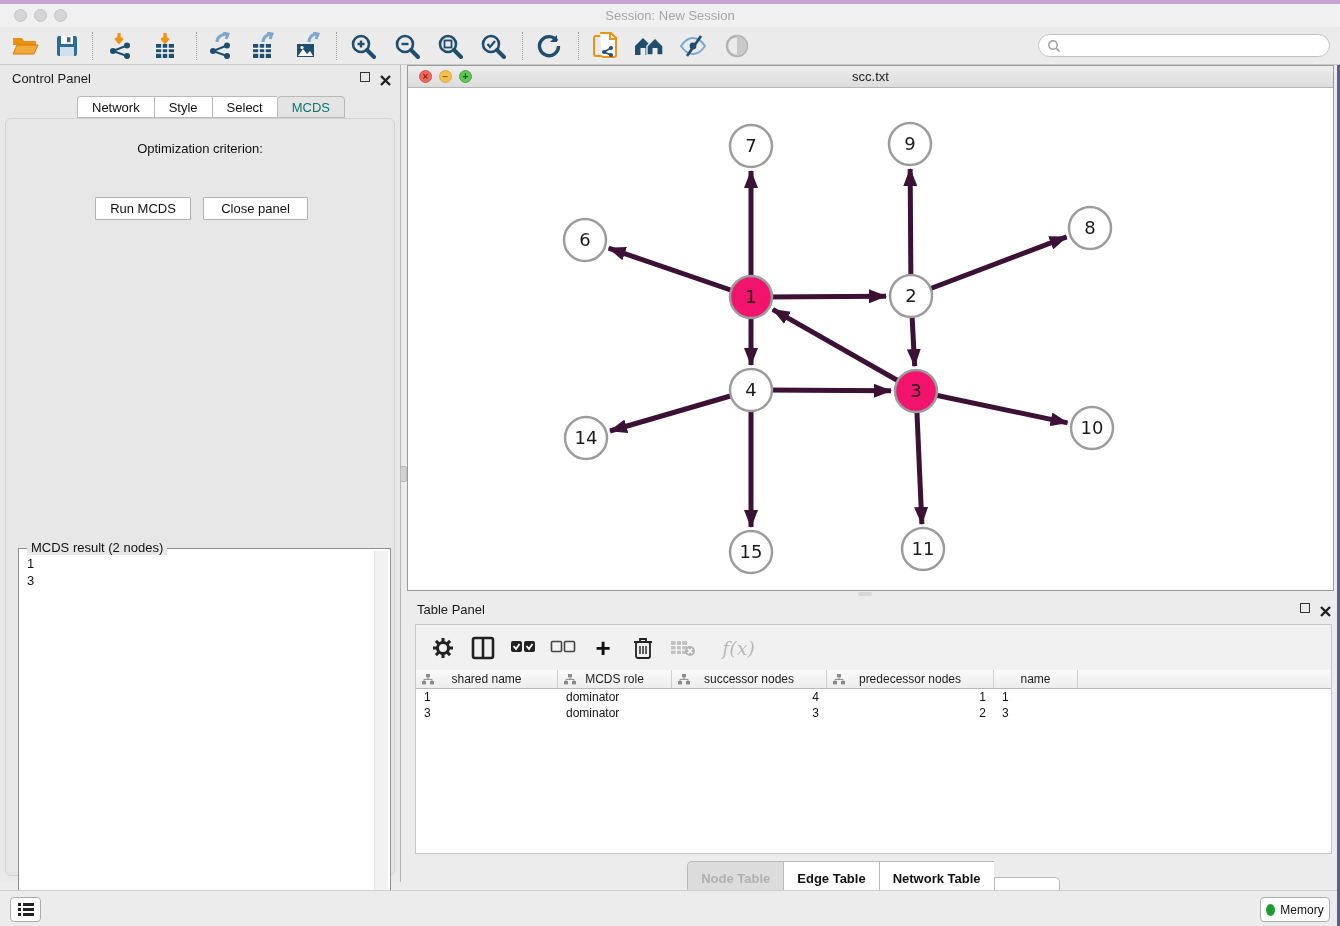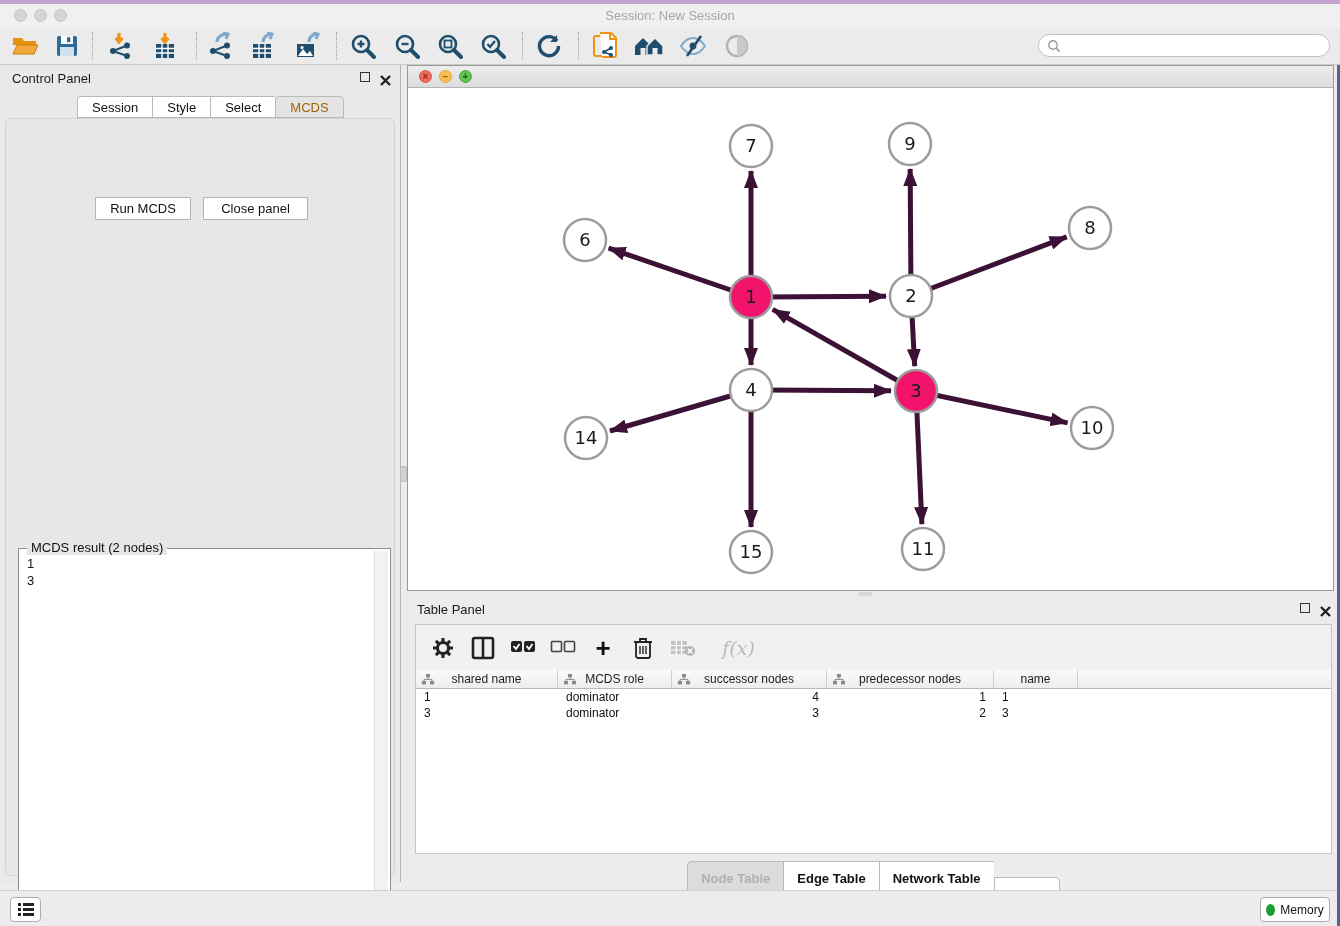--- a/index.html
+++ b/index.html
@@ -22,21 +22,21 @@
   .control-panel { position:absolute; left:0; top:65px; width:401px; height:817px; background:#e9e9e9; border-right:1px solid #b5b5b5; }
   .panel-header { position:absolute; left:0; top:0; width:100%; height:26px; }
   .panel-title { position:absolute; left:12px; top:6px; font-size:13px; color:#1a1a1a; }
   .ph-ico { position:absolute; top:7px; width:12px; height:12px; }
   .float-box { border:1.5px solid #333; width:10px; height:10px; background:transparent; }
 
   .cp-tabs { position:absolute; left:77px; top:31px; height:22px; display:flex; }
   .cp-tab { height:22px; padding:0 14px; font-size:13px; color:#111; background:#fff; border:1px solid #b9b9b9; border-right:none; display:flex; align-items:center; }
   .cp-tab:first-child { border-radius:4px 0 0 0; }
   .cp-tab:last-child { border-right:1px solid #b9b9b9; border-radius:0 4px 4px 0; }
-  .cp-tab.active { background:#e4e4e4; color:#a16207; border-radius:4px 4px 0 0; }
+  .cp-tab.active { background:#e4e4e4; color:#0f766e; border-radius:4px 4px 0 0; }
 
   .cp-content { position:absolute; left:5px; top:53px; width:390px; height:758px; background:#e7e7e7; border:1px solid #d2d2d2; border-radius:6px; }
   .opt-label { position:absolute; left:0; width:100%; top:22px; text-align:center; font-size:13px; color:#111; }
   .combo { position:absolute; left:39px; top:45px; width:312px; height:23px; background:#fff; border:1px solid #b2b2b2; border-radius:5px; display:flex; align-items:center; padding:0 8px; font-size:13px; color:#111; }
   .combo .stepper { margin-left:auto; display:flex; flex-direction:column; gap:2px; }
   .tri-up { width:0;height:0;border-left:4px solid transparent;border-right:4px solid transparent;border-bottom:5px solid #555; }
   .tri-dn { width:0;height:0;border-left:4px solid transparent;border-right:4px solid transparent;border-top:5px solid #555; }
   .cp-btn { position:absolute; top:78px; height:23px; background:#fff; border:1px solid #b2b2b2; border-radius:1px; font-size:13px; color:#111; display:flex; align-items:center; justify-content:center; }
 
   .result-group { position:absolute; left:12px; top:429px; width:373px; height:378px; border:1px solid #8f8f8f; background:#fff; }
@@ -250,27 +250,28 @@
           <div class="float-box"></div>
         </div>
       <div class="ph-ico" style="left:380px">
         <svg width="11" height="11" viewBox="0 0 11 11">
             <path d="M1 1l9 9M10 1l-9 9" stroke="#222" stroke-width="2.4"></path>
           </svg>
       </div>
     </div>
 
     <div class="cp-tabs">
-      <div class="cp-tab">Session</div>
+      <div class="cp-tab">Network</div>
       <div class="cp-tab">Style</div>
       <div class="cp-tab">Select</div>
       <div class="cp-tab active">MCDS</div>
     </div>
 
     <div class="cp-content">
+      <div class="opt-label">Optimization criterion:</div>
       <div class="cp-btn" style="left:89px; width:96px;">Run MCDS</div>
       <div class="cp-btn" style="left:197px; width:105px;">Close panel</div>
 
       <div class="result-group">
         <div class="result-legend">MCDS result (2 nodes)</div>
         <div class="result-list">
           <div>1</div>
           <div>3</div>
         </div>
         <div class="result-scroll"></div>
@@ -278,20 +279,21 @@
     </div>
   </div>
 
   <div class="vdivider-handle"></div>
 
   <div class="net-window">
     <div class="net-titlebar">
       <div class="traffic t-red" style="left:11px">×</div>
       <div class="traffic t-yel" style="left:31px">−</div>
       <div class="traffic t-grn" style="left:51px">+</div>
+      <div class="net-title">scc.txt</div>
     </div>
     <div class="net-canvas">
       <svg id="graph-svg" width="925" height="503">
           <defs>
             <marker id="arrow" markerUnits="userSpaceOnUse" markerWidth="18" markerHeight="14" refX="17" refY="7" orient="auto">
               <path d="M0,0 L18,7 L0,14 z" fill="#3b1135"></path>
             </marker>
           </defs>
           <line x1="343" y1="209" x2="343" y2="83" stroke="#3b1135" stroke-width="5" marker-end="url(#arrow)"></line>
           <line x1="343" y1="209" x2="200.64490046432553" y2="160.11903208714793" stroke="#3b1135" stroke-width="5" marker-end="url(#arrow)"></line>

